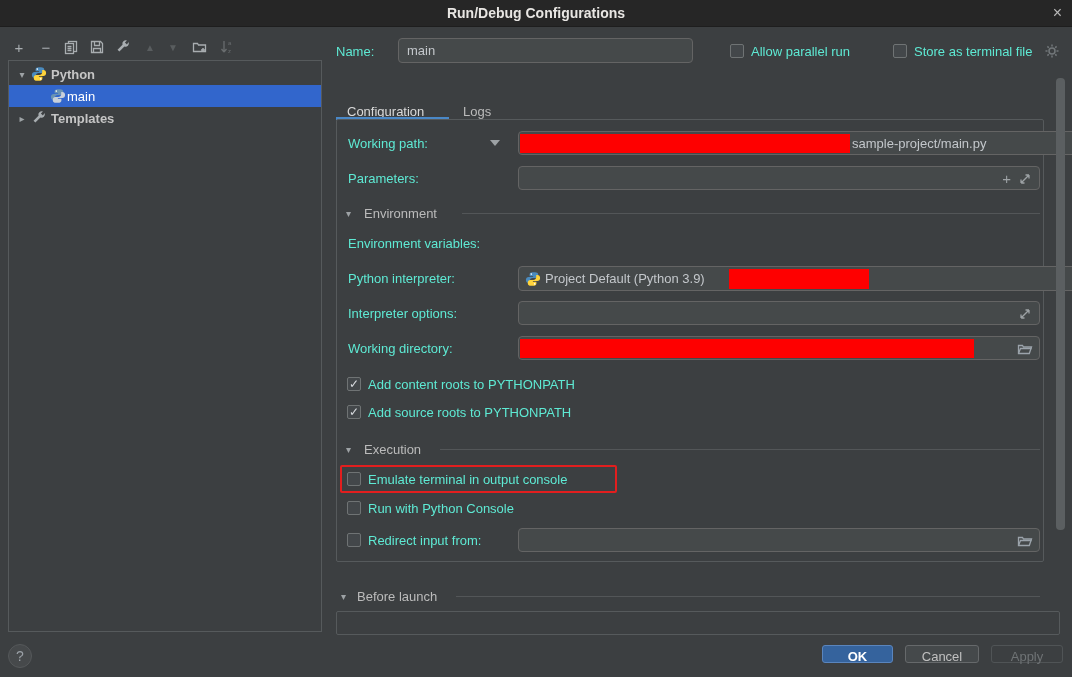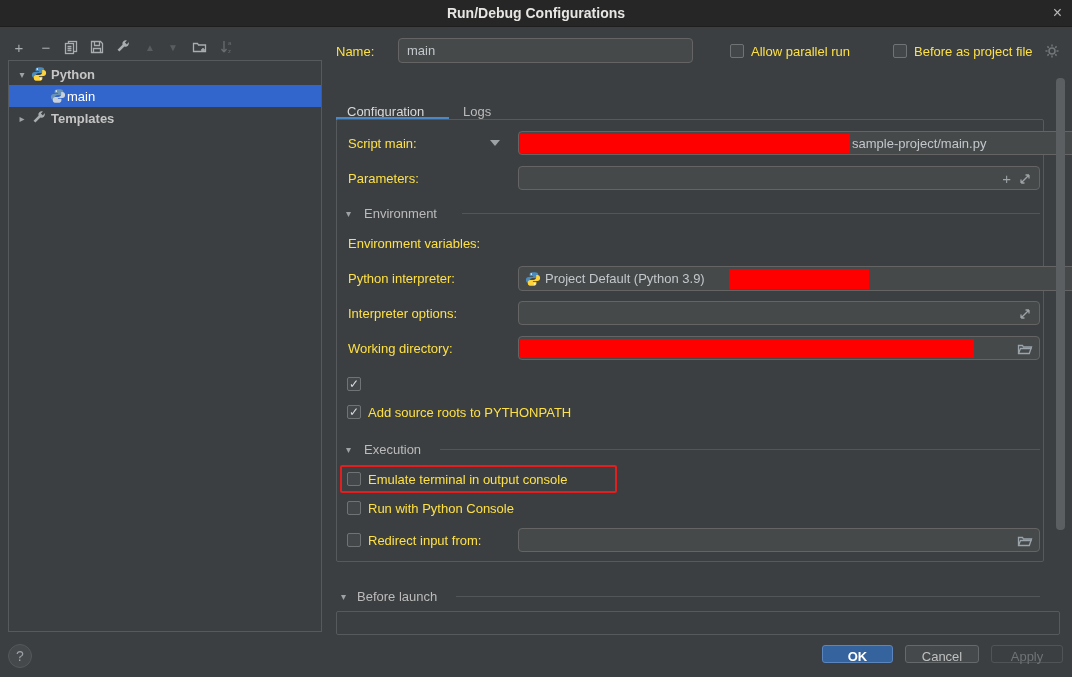--- a/index.html
+++ b/index.html
@@ -37,21 +37,21 @@
   .tree-label { margin-left:4px; font-weight:bold; color:#c5c5c5; }
   .tree-row.selected .tree-label { font-weight:normal; color:#ffffff; margin-left:1px; }
   .tree-ic { width:16px; height:16px; margin-left:2px; flex:0 0 auto; }
 
   
   .field { position:absolute; height:24px; background:#45494a;
     border:1px solid #646464; border-radius:4px; }
   .field-text { position:absolute; color:#c3c7cb; line-height:24px; }
   .redact { position:absolute; background:#fe0000; }
 
-  .label { position:absolute; color:#fde047; white-space:nowrap; }
+  .label { position:absolute; color:#5eead4; white-space:nowrap; }
 
   
   .cb { position:absolute; width:14px; height:14px; background:#43474a;
     border:1px solid #6f7374; border-radius:2px; color:#d6d9dd;
     font-size:12px; line-height:13px; text-align:center; }
   .cb.checked::after { content:"✓"; }
 
   
   .sec-chevron { position:absolute; color:#9da2a5; font-size:10px; }
   .sec-label { position:absolute; color:#bbbbbb; }
@@ -172,33 +172,33 @@
     </div>
   </div>
 
   <span class="label" style="left:336px; top:44px">Name:</span>
   <div class="field" style="left:398px; top:38px; width:295px; height:25px">
     <span class="field-text" style="left:8px">main</span>
   </div>
   <span class="cb" style="left:730px; top:44px"></span>
   <span class="label" style="left:751px; top:44px">Allow parallel run</span>
   <span class="cb" style="left:893px; top:44px"></span>
-  <span class="label" style="left:914px; top:44px">Before as project file</span>
+  <span class="label" style="left:914px; top:44px">Store as terminal file</span>
   <svg class="abs" style="left:1044px; top:43px" width="16" height="16" viewBox="0 0 16 16" fill="none" stroke="#72777a" stroke-width="1.5">
       <circle cx="8" cy="8" r="3"></circle>
       <path d="M8 1.5v2M8 12.5v2M1.5 8h2M12.5 8h2M3.4 3.4l1.4 1.4M11.2 11.2l1.4 1.4M12.6 3.4l-1.4 1.4M4.8 11.2l-1.4 1.4"></path>
     </svg>
 
   <span class="tab active" style="left:347px">Configuration</span>
   <span class="tab" style="left:463px">Logs</span>
   <div class="tab-underline" style="left:336px; top:117px; width:113px"></div>
 
   <div class="content-panel"></div>
 
-  <span class="label" style="left:348px; top:136px">Script main:</span>
+  <span class="label" style="left:348px; top:136px">Working path:</span>
   <span class="dd-arrow" style="left:490px; top:140px; border-top-color:#9da2a5"></span>
   <div class="field" style="left:518px; top:131px; width:579px">
     <span class="redact" style="left:1px; top:2px; width:330px; height:19px"></span>
     <span class="field-text" style="left:333px">sample-project/main.py</span>
     <svg class="abs" style="right:6px; top:4px" width="16" height="16" viewBox="0 0 16 16" fill="none" stroke="#9ba3ab" stroke-width="1.3">
         <path d="M1.5 12.5v-8h4l1 1.5h8l-2.2 6.5z"></path>
         <path d="M1.5 12.5l2-5h11"></path>
       </svg>
   </div>
 
@@ -241,20 +241,21 @@
   <span class="label" style="left:348px; top:341px">Working directory:</span>
   <div class="field" style="left:518px; top:336px; width:522px">
     <span class="redact" style="left:1px; top:2px; width:454px; height:19px"></span>
     <svg class="abs" style="right:6px; top:4px" width="16" height="16" viewBox="0 0 16 16" fill="none" stroke="#9ba3ab" stroke-width="1.3">
         <path d="M1.5 12.5v-8h4l1 1.5h8l-2.2 6.5z"></path>
         <path d="M1.5 12.5l2-5h11"></path>
       </svg>
   </div>
 
   <span class="cb checked" style="left:347px; top:377px"></span>
+  <span class="label" style="left:368px; top:377px">Add content roots to PYTHONPATH</span>
   <span class="cb checked" style="left:347px; top:405px"></span>
   <span class="label" style="left:368px; top:405px">Add source roots to PYTHONPATH</span>
 
   <span class="sec-chevron" style="left:346px; top:444px">▾</span>
   <span class="sec-label" style="left:364px; top:442px">Execution</span>
   <div class="sec-line" style="left:440px; top:449px; width:600px"></div>
 
   <div class="annotation" style="left:340px; top:465px; width:277px; height:28px"></div>
   <span class="cb" style="left:347px; top:472px"></span>
   <span class="label" style="left:368px; top:472px">Emulate terminal in output console</span>

